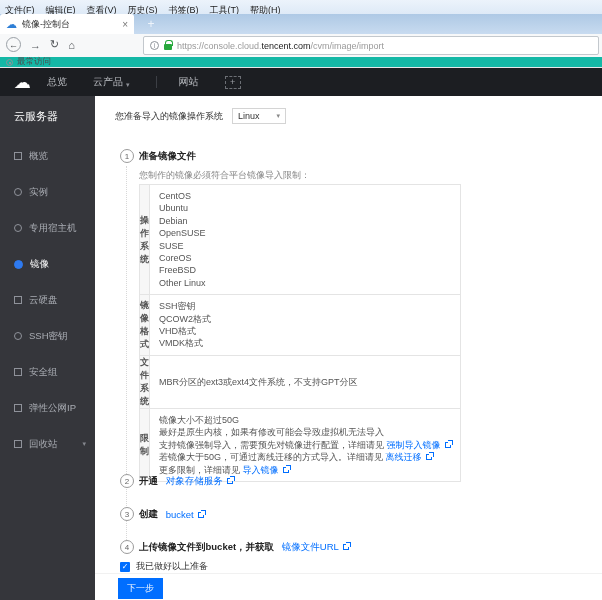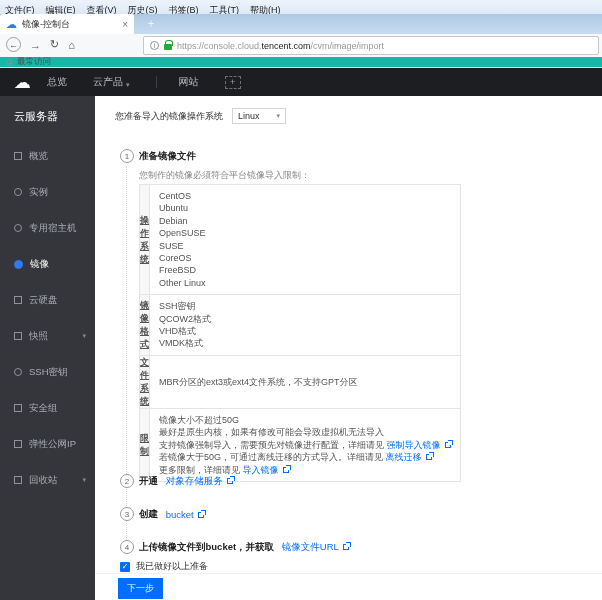--- a/index.html
+++ b/index.html
@@ -70,21 +70,21 @@
   .step-line { position:absolute; left:31px; top:70px; height:388px; border-left:1px dotted #d8d8d8; }
   .circle { width:14px; height:14px; min-width:14px; border:1px solid #9b9b9b; border-radius:50%;
     background:#fff; color:#666; font-size:8px; display:flex; align-items:center; justify-content:center;
     position:relative; z-index:2; }
   .step-head { position:absolute; left:25px; top:53px; display:flex; align-items:center; gap:5px; }
   .step-title { font-size:9.5px; font-weight:bold; color:#222; }
   .step-desc { position:absolute; left:44px; top:73px; font-size:9px; color:#8a8a8a; }
   .limits-table { position:absolute; left:44px; top:88px; width:248px; border-collapse:collapse;
     font-size:9px; color:#555; }
   .limits-table th { width:46px; background:#f7f7f7; border:1px solid #e4e4e4; font-size:9px;
-    font-weight:bold; color:#555; text-align:center; vertical-align:middle;text-decoration:underline; }
+    font-weight:bold; color:#555; text-align:center; vertical-align:middle; }
   .limits-table td { border:1px solid #e4e4e4; padding:5px 9px; vertical-align:middle; }
   .tline { line-height:12.4px; white-space:nowrap; }
   a.blue, .blue { color:#006eff; text-decoration:none; }
   .ext { display:inline-block; width:6px; height:6px; border:1px solid #006eff; position:relative;
     margin-left:4px; }
   .ext::after { content:""; position:absolute; right:-3px; top:-3px; width:4px; height:4px;
     background:#fff; border-top:1px solid #006eff; border-right:1px solid #006eff; }
   .step-row { position:absolute; left:25px; display:flex; align-items:center; gap:5px;
     font-size:9.5px; color:#222; }
   .step-prefix { font-weight:bold; white-space:pre; }
@@ -171,25 +171,20 @@
       </div>
       <div class="side-item active">
         <span class="side-icon round"></span>
         <span>镜像</span>
       </div>
       <div class="side-item">
         <span class="side-icon"></span>
         <span>云硬盘</span>
       </div>
       <div class="side-item">
-        <span class="side-icon"></span>
-        <span>快照</span>
-        <span class="side-caret">▾</span>
-      </div>
-      <div class="side-item">
         <span class="side-icon round"></span>
         <span>SSH密钥</span>
       </div>
       <div class="side-item">
         <span class="side-icon"></span>
         <span>安全组</span>
       </div>
       <div class="side-item">
         <span class="side-icon"></span>
         <span>弹性公网IP</span>

